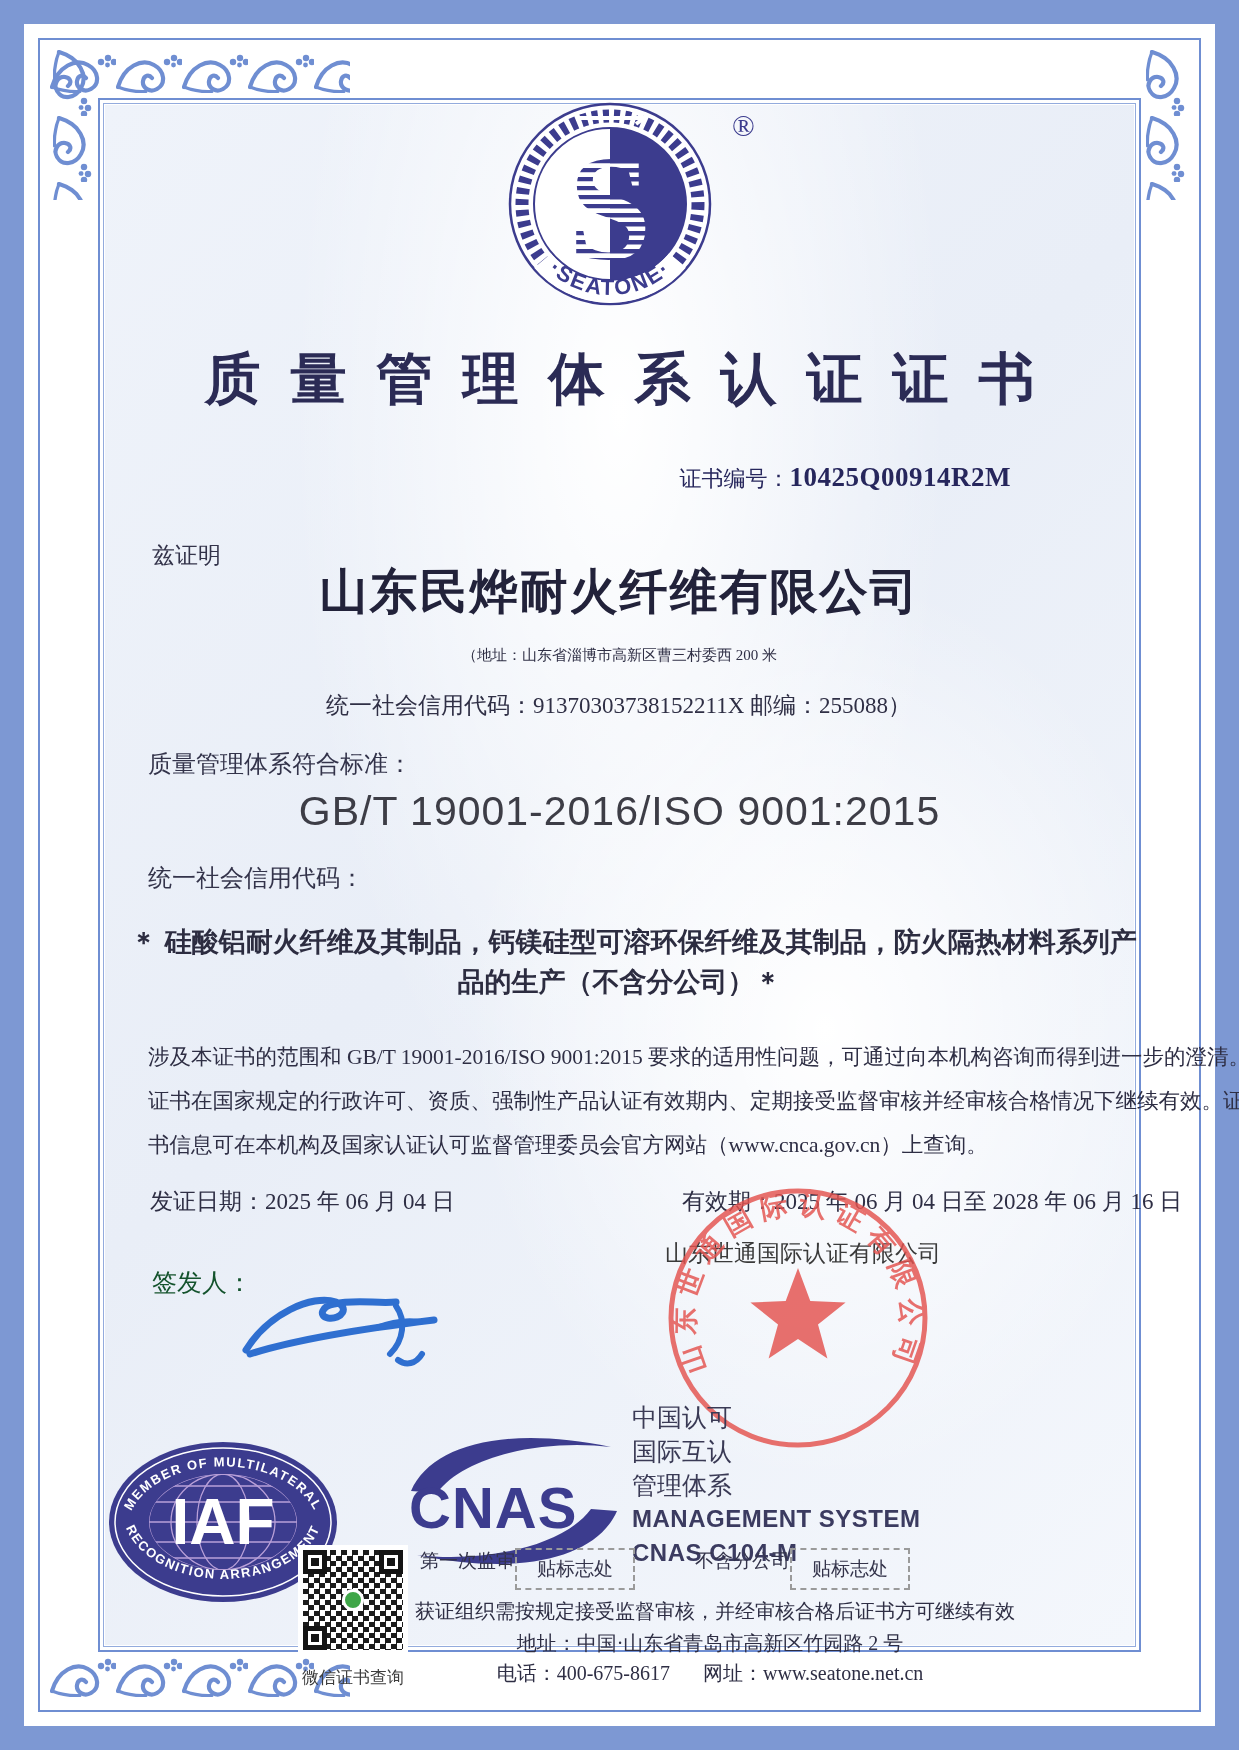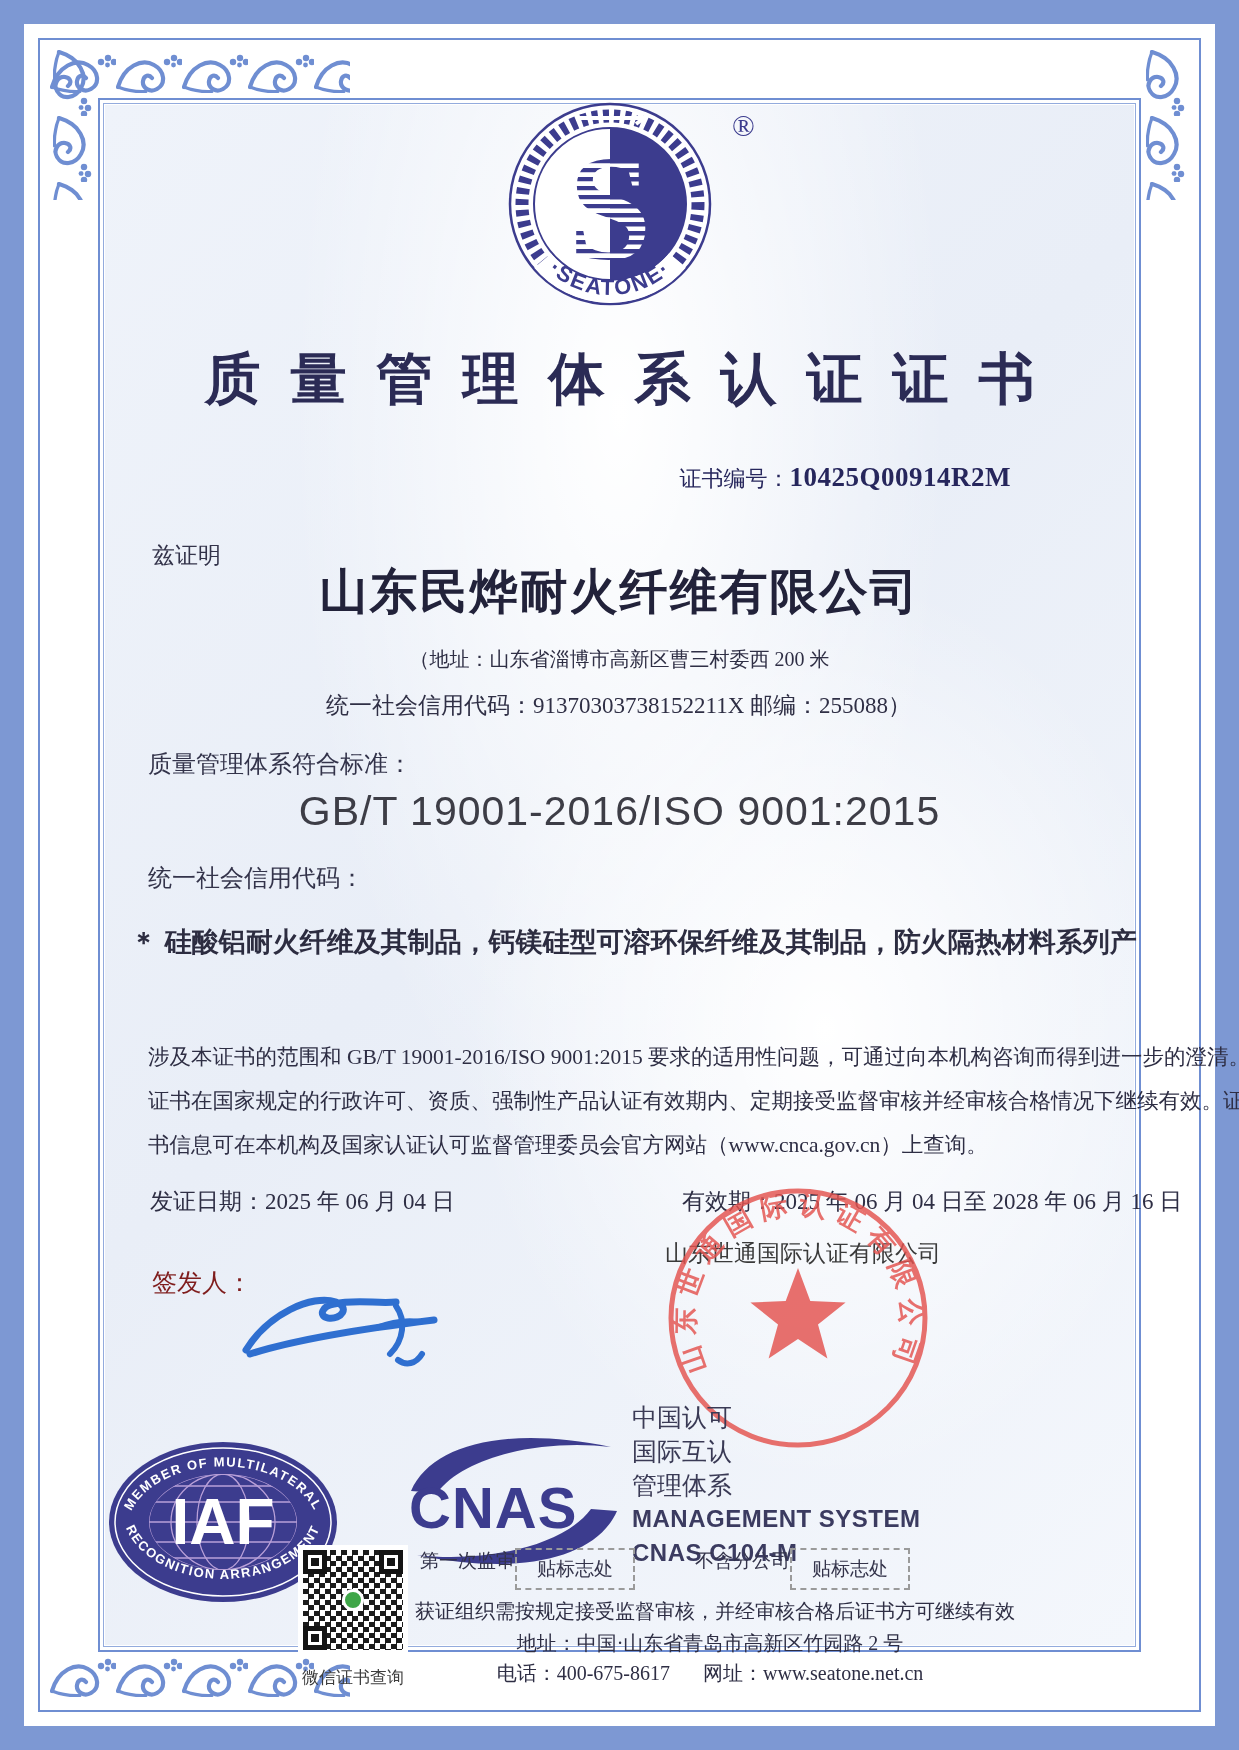--- a/index.html
+++ b/index.html
@@ -23,36 +23,36 @@
        radial-gradient(ellipse at 70% 60%, #ffffff 0%, rgba(255,255,255,0) 35%),
        linear-gradient(135deg,#eff3fa 0%,#e9eef7 45%,#f4f7fc 100%);}
   
   .title{left:0;right:0;top:342px;text-align:center;font-size:56px;font-weight:700;
          letter-spacing:30px;padding-left:30px;color:#2b2b55;white-space:nowrap;}
   .certno{right:228px;top:462px;font-size:22px;color:#26265c;white-space:nowrap;}
   .certno b{font-size:27px;font-weight:700;letter-spacing:.5px;}
   .certify{left:152px;top:540px;font-size:23px;color:#33334a;}
   .company{left:0;right:0;top:560px;text-align:center;font-size:48px;font-weight:700;
            color:#22223a;letter-spacing:2px;}
-  .addr1{left:0;right:0;top:646px;text-align:center;font-size:20px;color:#2f2f45;}
+  .addr1{left:0;right:0;top:646px;text-align:center;font-size:15px;color:#2f2f45;}
   .addr2{left:0;right:2px;top:690px;text-align:center;font-size:23px;color:#2f2f45;}
   .stdlabel{left:148px;top:748px;font-size:24px;color:#33334a;}
   .standard{left:0;right:0;top:788px;text-align:center;font-size:41px;color:#3d3d46;
             font-family:"Liberation Sans","DejaVu Sans",sans-serif;letter-spacing:1px;}
   .scopelabel{left:148px;top:862px;font-size:24px;color:#33334a;}
   .scope1{left:0;right:0;top:924px;text-align:center;font-size:27px;font-weight:600;
           color:#2c2c40;font-family:"Liberation Sans","DejaVu Sans",sans-serif;padding-left:28px;}
   .scope2{left:0;right:0;top:964px;text-align:center;font-size:27px;font-weight:600;
           color:#2c2c40;font-family:"Liberation Sans","DejaVu Sans",sans-serif;}
   .legal{left:148px;top:1042px;width:950px;font-size:21.5px;color:#2e2e44;}
   .legal div{margin-bottom:15px;white-space:nowrap;}
   .daterow{left:0;right:0;top:1186px;font-size:23px;color:#2e2e44;}
   .issue{position:absolute;left:150px;white-space:nowrap;}
   .valid{position:absolute;left:638px;white-space:nowrap;margin-left:44px;}
-  .signer{left:152px;top:1266px;font-size:25px;color:#7f1d1d;}
+  .signer{left:152px;top:1266px;font-size:25px;color:#14532d;}
   .issuer{left:648px;top:1238px;width:310px;text-align:center;font-size:23px;color:#3a3a3a;}
   .acc-text{left:632px;top:1400px;font-size:25px;color:#3a3a55;line-height:34px;
             font-family:"Liberation Sans","DejaVu Sans",sans-serif;}
   .acc-text .en{font-weight:700;font-size:24px;letter-spacing:.5px;color:#3b3b60;}
   
   .qr{left:303px;top:1550px;width:100px;height:100px;background:
       repeating-conic-gradient(#1c1c1c 0% 25%, #ffffff 0% 50%);
       background-size:11px 11px;outline:5px solid #fff;}
   .qr .f{position:absolute;width:24px;height:24px;border:5px solid #141414;background:#fff;box-sizing:border-box;}
   .qr .f::after{content:"";position:absolute;inset:3px;background:#141414;}
@@ -141,20 +141,21 @@
   <div class="abs certify">兹证明</div>
   <div class="abs company">山东民烨耐火纤维有限公司</div>
   <div class="abs addr1">（地址：山东省淄博市高新区曹三村委西 200 米</div>
   <div class="abs addr2">统一社会信用代码：91370303738152211X 邮编：255088）</div>
 
   <div class="abs stdlabel">质量管理体系符合标准：</div>
   <div class="abs standard">GB/T 19001-2016/ISO 9001:2015</div>
 
   <div class="abs scopelabel">统一社会信用代码：</div>
   <div class="abs scope1">＊ 硅酸铝耐火纤维及其制品，钙镁硅型可溶环保纤维及其制品，防火隔热材料系列产</div>
+  <div class="abs scope2">品的生产（不含分公司）＊</div>
 
   <div class="abs legal">
     <div>涉及本证书的范围和 GB/T 19001-2016/ISO 9001:2015 要求的适用性问题，可通过向本机构咨询而得到进一步的澄清。</div>
     <div>证书在国家规定的行政许可、资质、强制性产品认证有效期内、定期接受监督审核并经审核合格情况下继续有效。证</div>
     <div>书信息可在本机构及国家认证认可监督管理委员会官方网站（www.cnca.gov.cn）上查询。</div>
   </div>
 
   <div class="abs daterow">
     <span class="issue"><span>发证日期：</span><span>2025 年 06 月 04 日</span></span>
     <span class="valid"><span>有效期：</span><span>2025 年 06 月 04 日至 2028 年 06 月 16 日</span></span>

